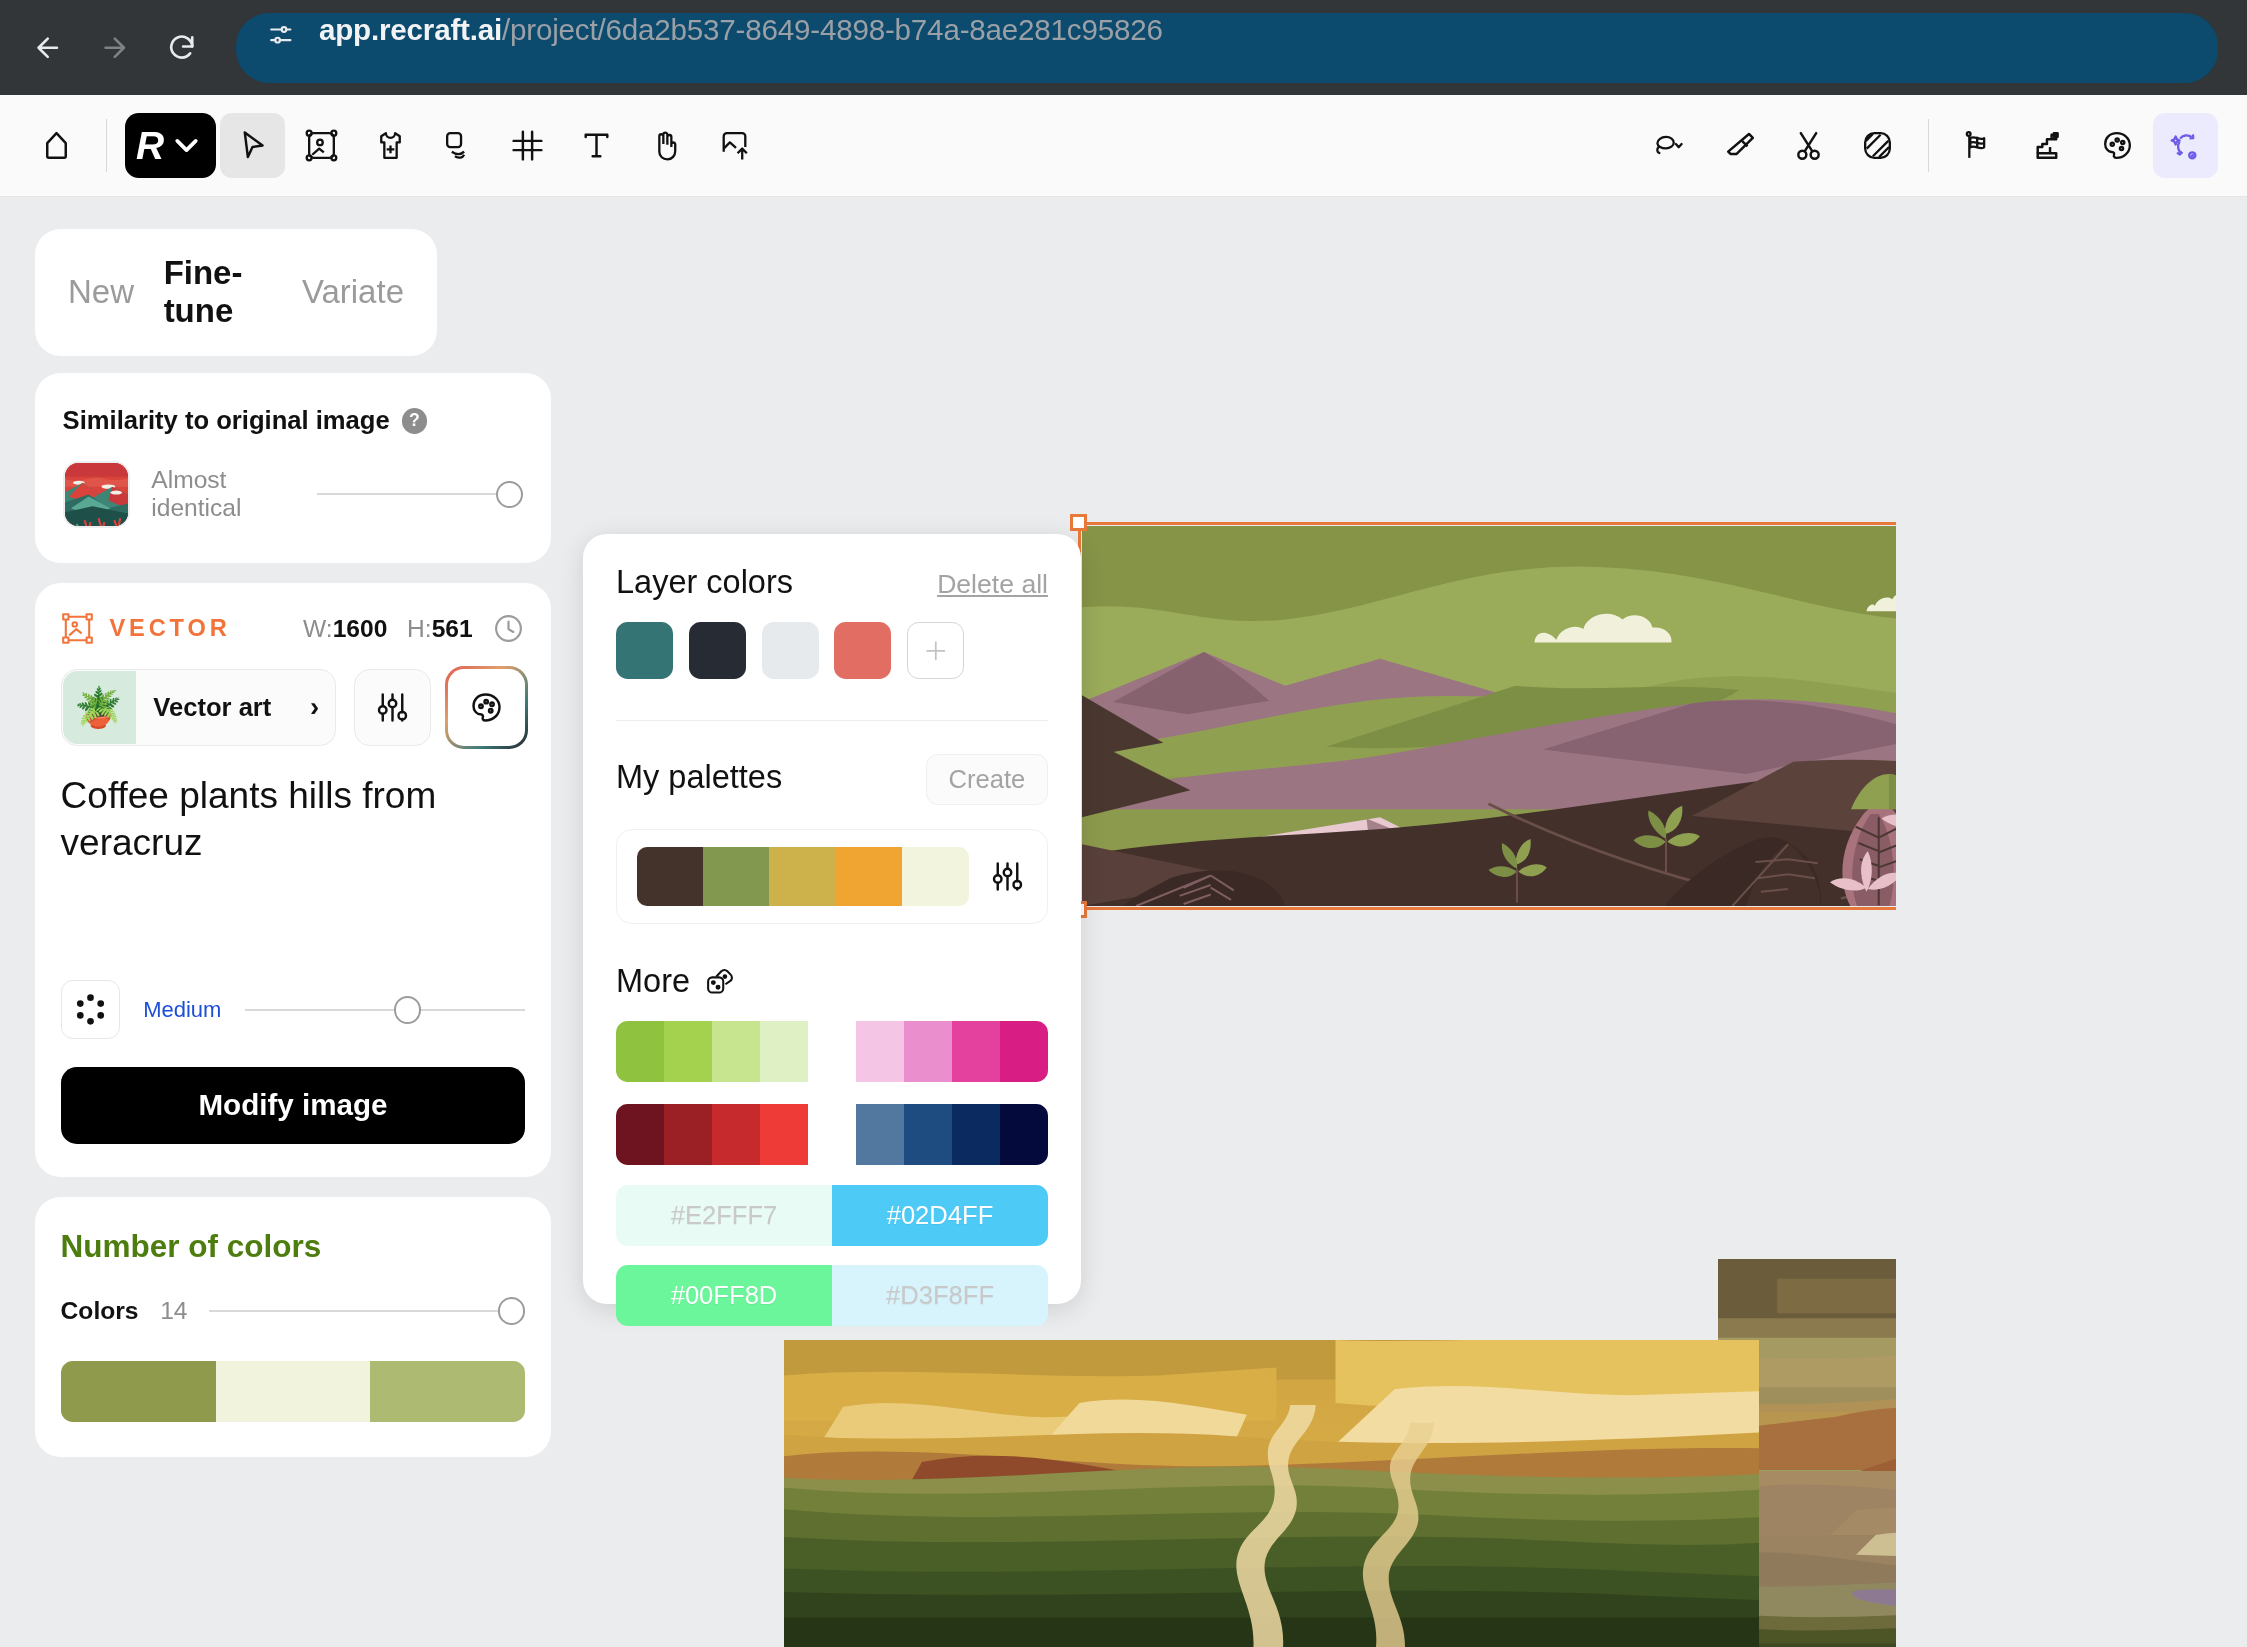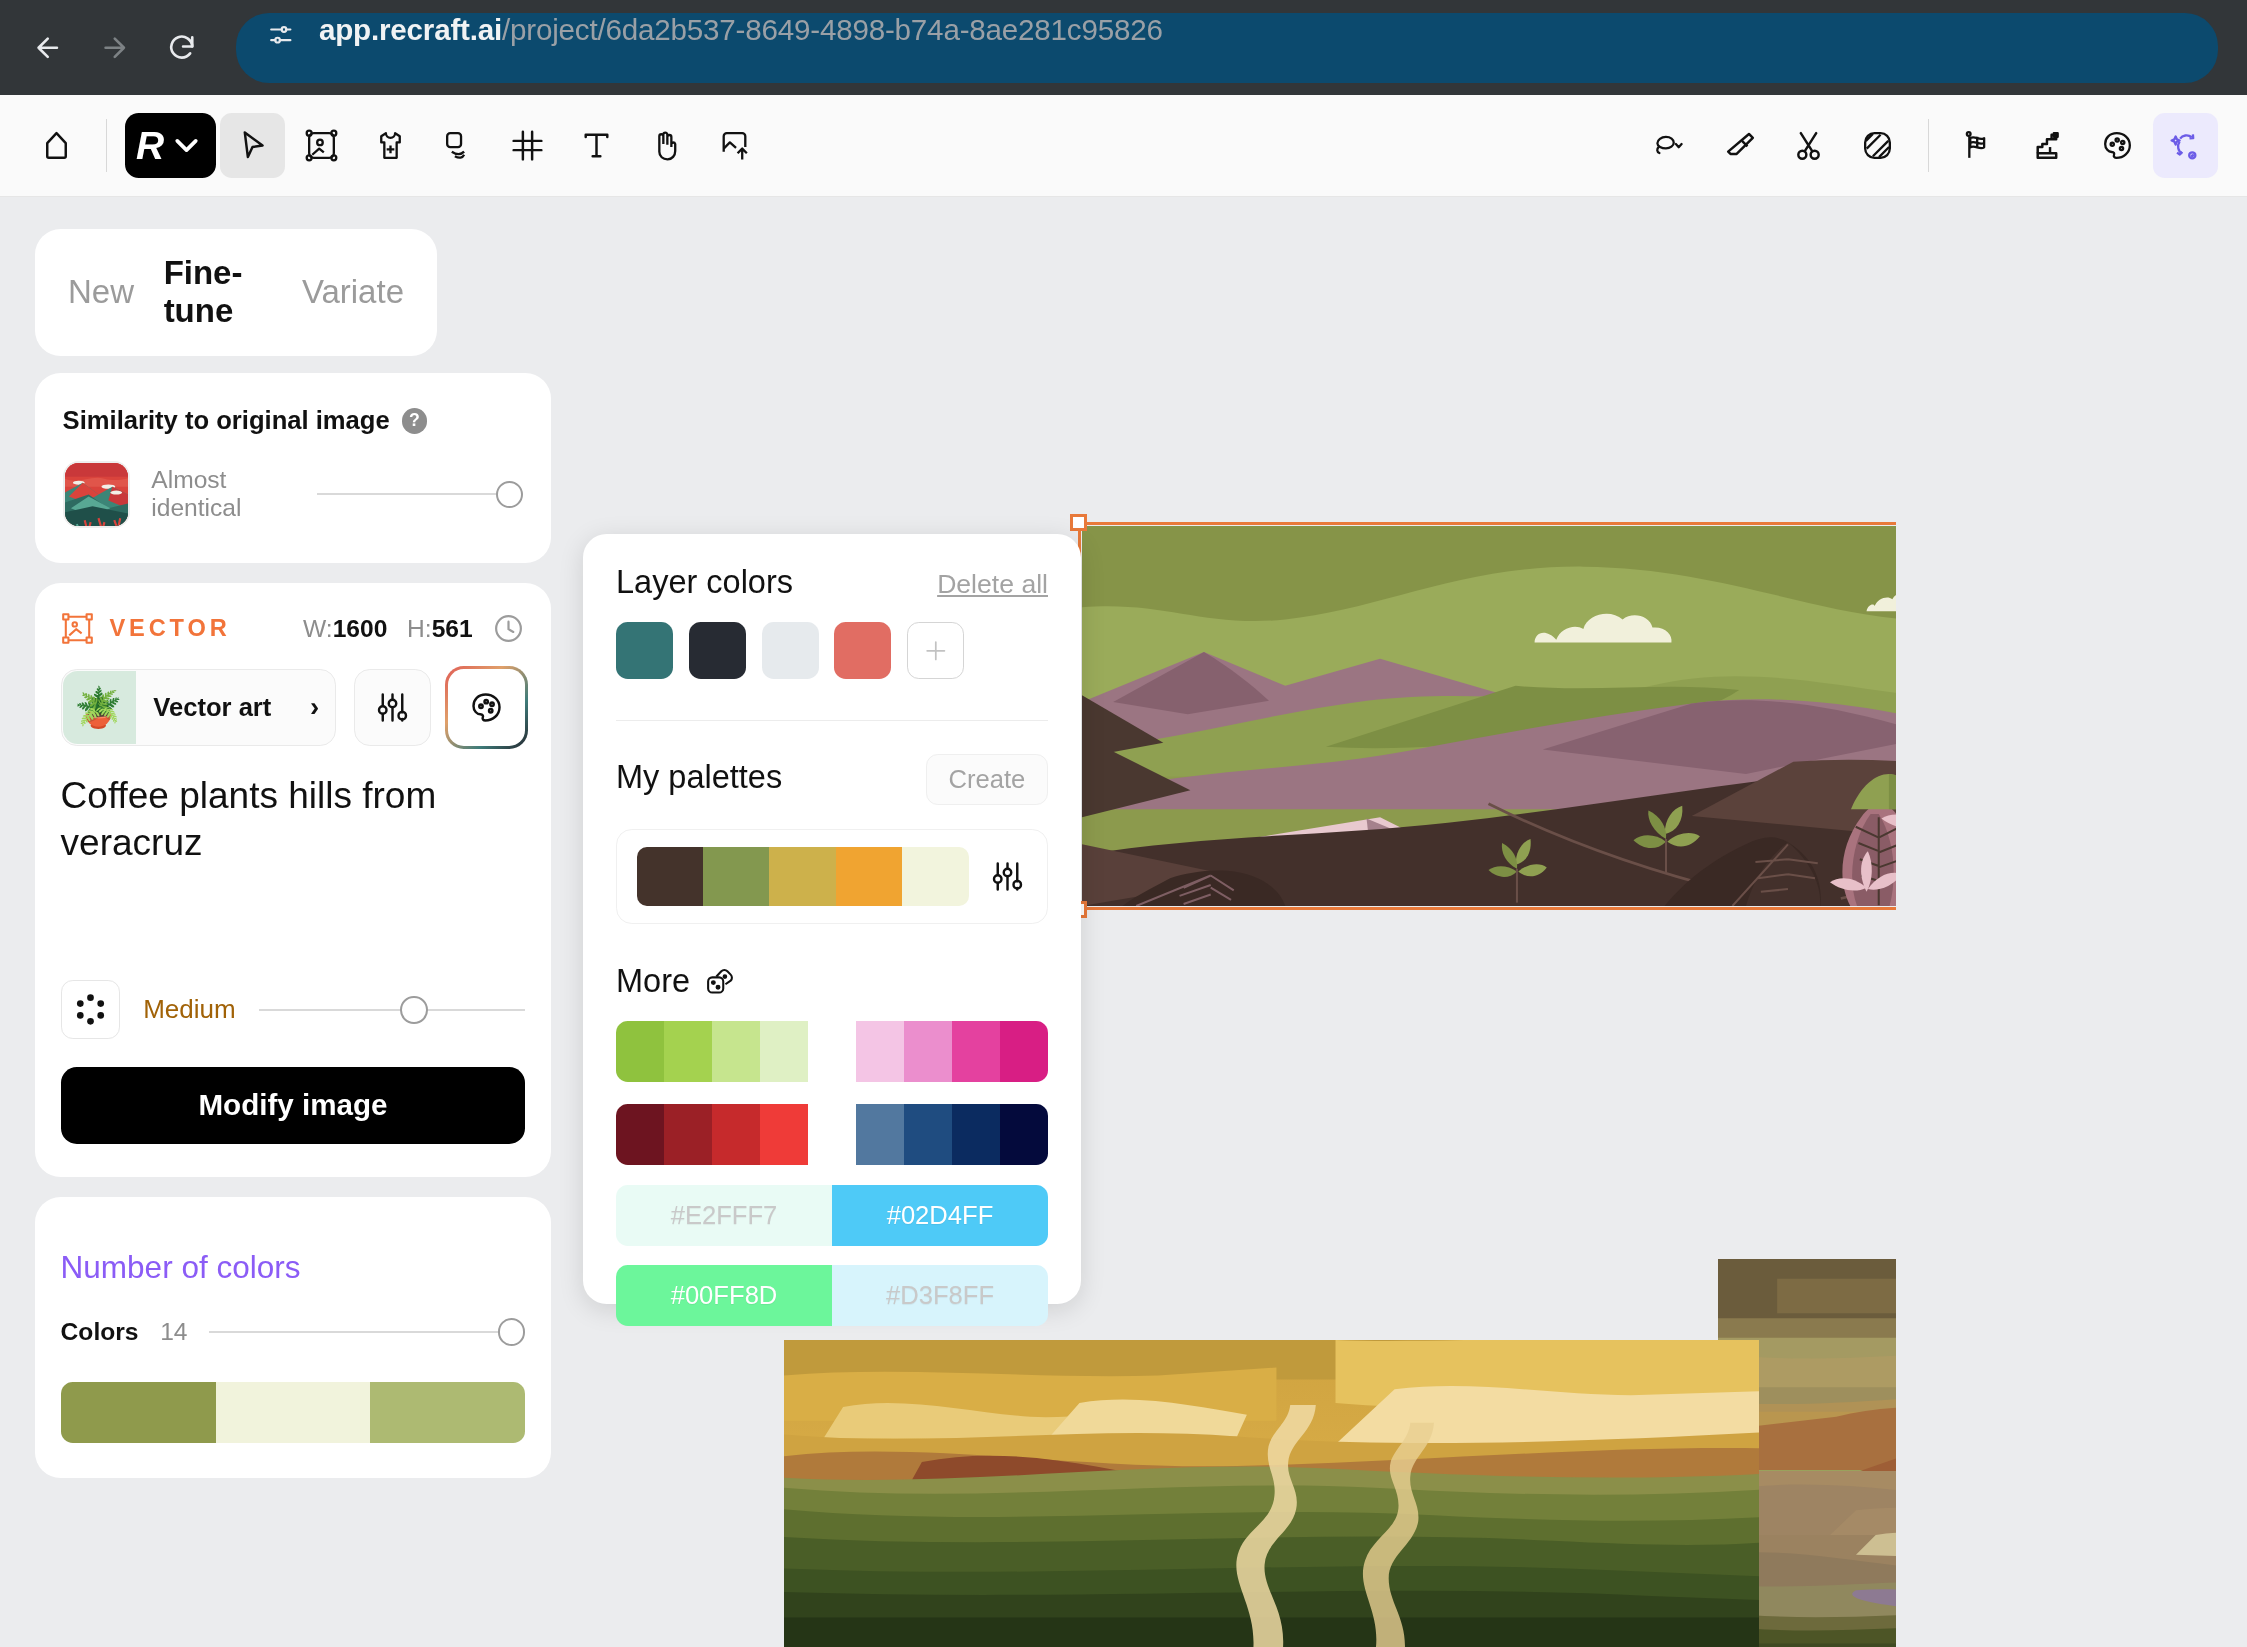--- a/index.html
+++ b/index.html
@@ -184,30 +184,30 @@
 
   .prompt {
     margin-top: 27.6px; font-size: 37px; color: #111; line-height: 1.26;
     min-height: 197px;
   }
   .detail-row { display: flex; align-items: center; gap: 23.6px; margin-top: 9.9px; }
   .dice-box {
     width: 59px; height: 59px; border: 1px solid #e6e6e6; border-radius: 11.8px;
     display: flex; align-items: center; justify-content: center; cursor: pointer;
   }
-  .detail-label { font-size: 26px; color: #a16207; }
+  .detail-label { font-size: 22px; color: #1d4ed8; }
   .modify-btn {
     margin-top: 27.6px; width: 100%; height: 77px; border-radius: 15.8px;
     background: #000; color: #fff; font-size: 29.6px; font-weight: 700;
     display: flex; align-items: center; justify-content: center; cursor: pointer;
     border: none; font-family: inherit;
   }
 
   .colors-card { margin-top: 19.7px; padding: 31.5px 25.6px 35px 25.6px; }
-  .colors-title { font-size: 31.5px; font-weight: 400; color: #8b5cf6; margin-top: 21px; }
+  .colors-title { font-size: 31.5px; font-weight: 700; color: #4d7c0f; }
   .colors-row { display: flex; align-items: center; gap: 21.7px; margin-top: 29.6px; }
   .colors-lbl { font-size: 24.6px; font-weight: 700; color: #111; }
   .colors-val { font-size: 24.6px; color: #8d8d8d; }
   .swatch-bar {
     margin-top: 33px; height: 61px; border-radius: 11.8px; overflow: hidden;
     display: flex;
   }
   .swatch-bar div { flex: 1; }
 
   

